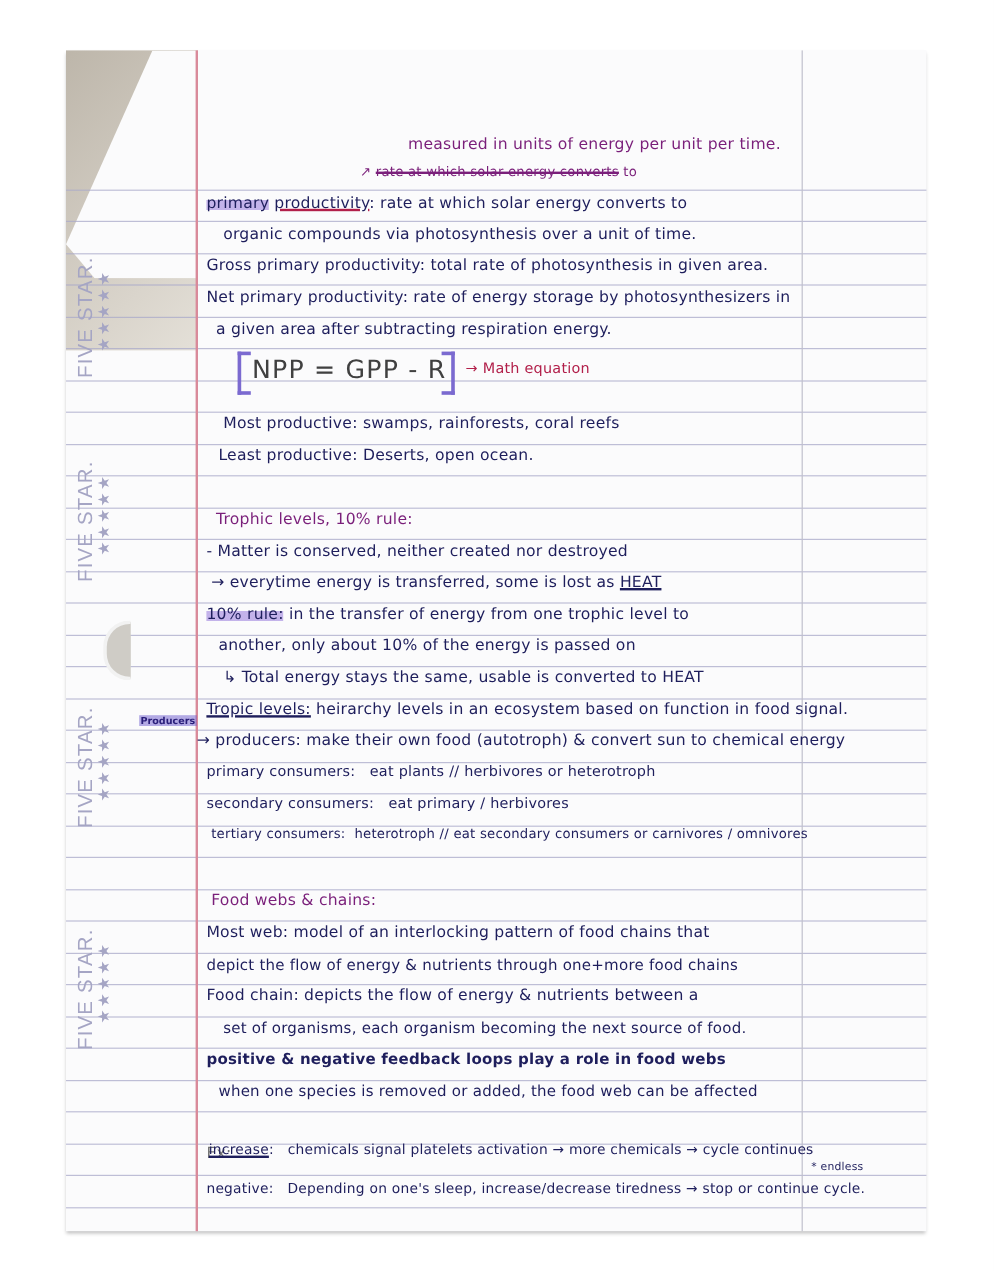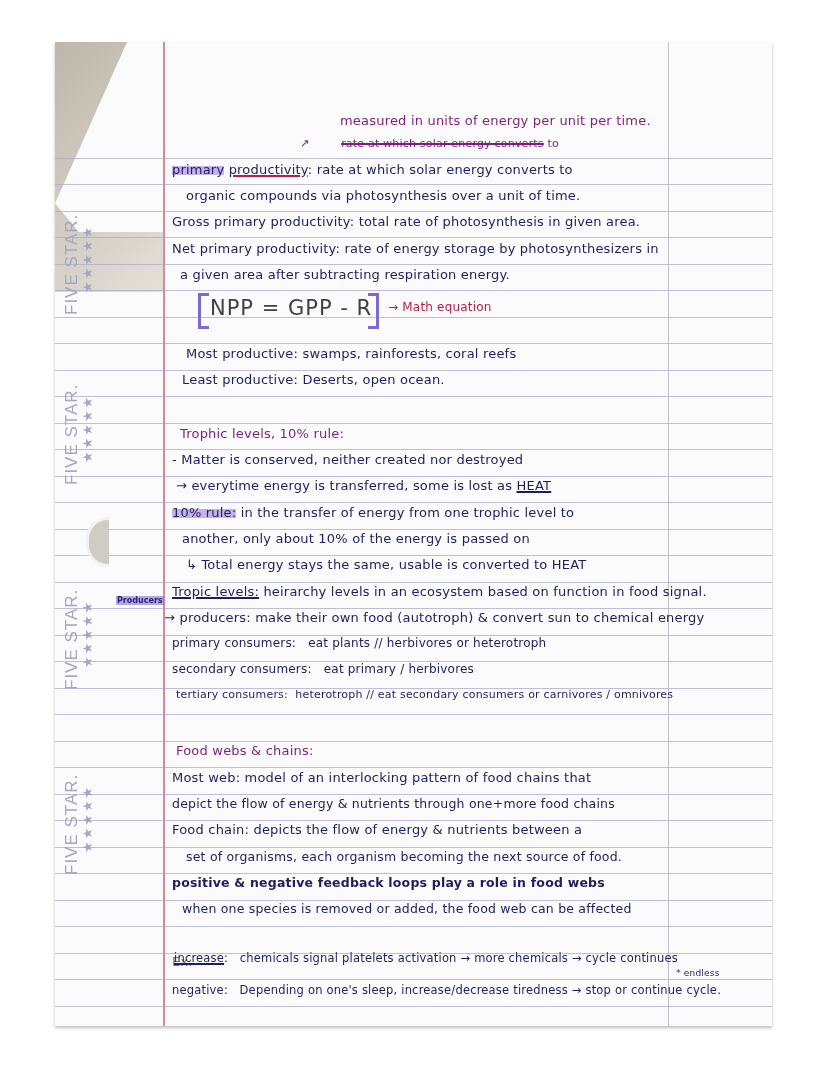--- a/index.html
+++ b/index.html
@@ -14,21 +14,21 @@
   .brand{position:absolute;left:62px;width:60px;height:150px;}
   .brand .txt{position:absolute;left:0;top:0;transform-origin:left top;transform:rotate(-90deg) translate(-150px,0);font-family:"Liberation Sans",sans-serif;font-size:17px;letter-spacing:1px;color:#a5a5c4;white-space:nowrap;}
   .brand .stars{position:absolute;left:20px;top:0;transform-origin:left top;transform:rotate(-90deg) translate(-128px,0);font-size:13px;color:#a5a5c4;letter-spacing:2px;white-space:nowrap;line-height:12px;}
   .hole{position:absolute;left:86px;top:517px;width:20px;height:44px;background:#cfccc6;border-radius:22px 0 0 22px;border:3px solid #f2f2f2;border-right:none;}
   .ln{position:absolute;white-space:nowrap;font-family:"DejaVu Sans",sans-serif;font-size:13px;color:#1e1e5c;letter-spacing:0.2px;}
   .purple{color:#7a1f7a;}
   .pink{color:#b21f4a;text-align:center;}
   .hl{background:linear-gradient(transparent 30%,rgba(150,120,220,0.55) 30%,rgba(150,120,220,0.55) 85%,transparent 85%);}
   .ul{text-decoration:underline;text-decoration-thickness:2px;}
   .ul-red{text-decoration:underline;text-decoration-color:#b21f4a;text-decoration-thickness:2px;}
-  .strike{text-decoration:line-through;text-decoration-thickness:2px;margin-left:28px;}
+  .strike{text-decoration:line-through;text-decoration-thickness:2px;}
   .bracket{position:absolute;border:3px solid #7b6ad0;}
   .eq{position:absolute;left:210px;top:296px;font-family:"DejaVu Sans",sans-serif;font-size:21px;color:#404040;letter-spacing:1px;}
   .tag{position:absolute;left:116px;top:596px;font-size:8px;font-weight:bold;color:#2a1f7a;background:rgba(90,70,200,0.45);padding:0 1px;text-align:right;}
   .small{font-size:9px;}
 </style>
 </head>
 <body>
 
 <div class="bg-surface"></div>
 <div class="paper"></div>

